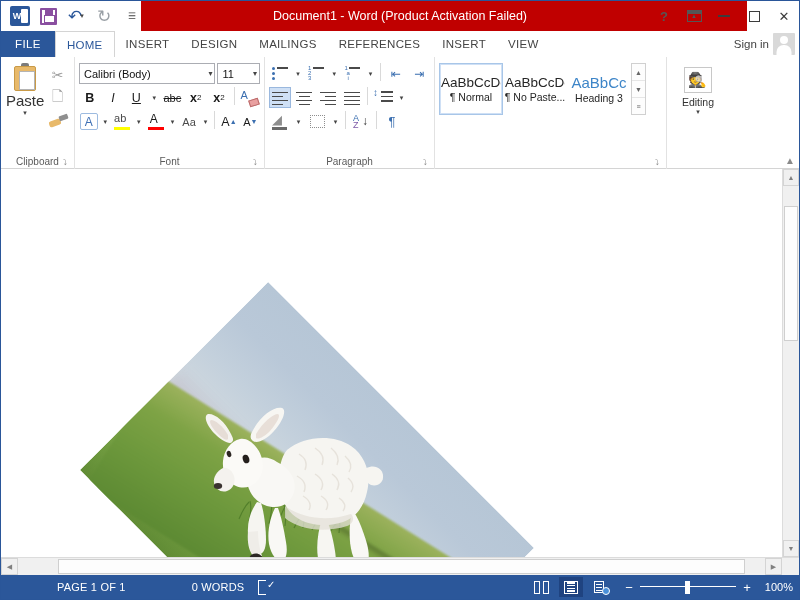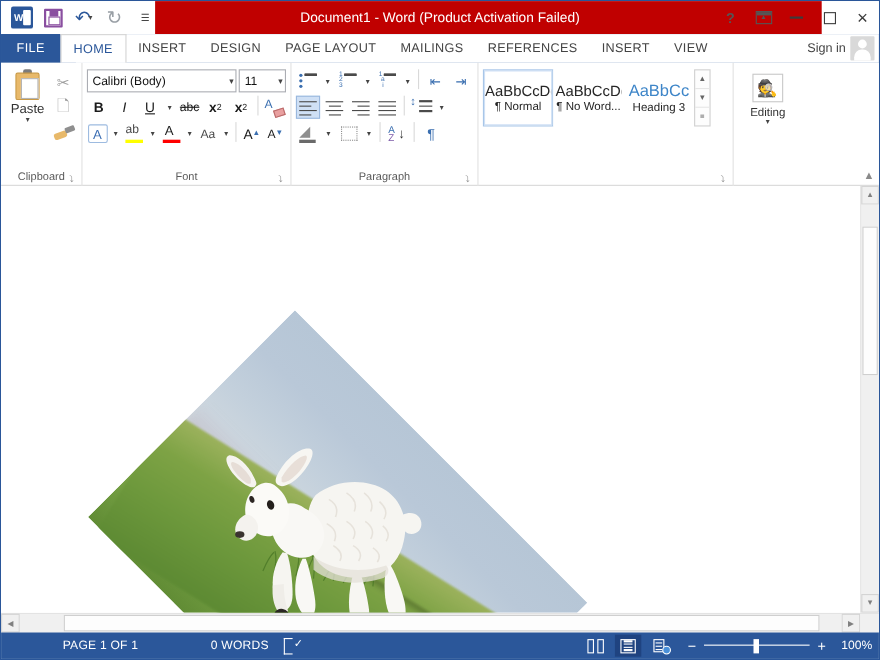--- a/index.html
+++ b/index.html
@@ -158,21 +158,21 @@
     background: #e8b96a; border: 1px solid #c99a47; border-radius: 2px;
   }
   .clip-clip {
     position: absolute; left: 9px; top: 0px; width: 8px; height: 6px;
     background: #7b7b7b; border-radius: 2px 2px 0 0;
   }
   .clip-page {
     position: absolute; left: 7px; top: 8px; width: 16px; height: 19px;
     background: #ffffff; border: 1px solid #b4b4b4;
   }
-  .paste-label { font-size: 12px; color: #333; margin-top: 1px; }
+  .paste-label { font-size: 15px; color: #333; margin-top: 1px; }
   .paste-caret { font-size: 7px; color: #444; line-height: 7px; }
   .clip-small-col { width: 26px; display: flex; flex-direction: column;
                     align-items: center; gap: 4px; padding-top: 4px; }
   .mini-ico { width: 20px; height: 19px; display: flex; align-items: center;
               justify-content: center; font-size: 14px; color: #9e9e9e; }
   .brush-ico { position: relative; width: 20px; height: 18px; }
   .brush-ico::before {
     content: ""; position: absolute; left: 1px; top: 9px; width: 12px; height: 6px;
     background: #e8b96a; transform: rotate(-20deg); border-radius: 2px;
   }
@@ -480,21 +480,20 @@
     </div>
   </div>
 
   <div class="tabbar">
     <div class="tabs-white-bg"></div>
     <div class="tab-file">FILE</div>
     <div class="tabs">
       <div class="tab active">HOME</div>
       <div class="tab">INSERT</div>
       <div class="tab">DESIGN</div>
-      <div class="tab">PAGE LAYOUT</div>
       <div class="tab">MAILINGS</div>
       <div class="tab">REFERENCES</div>
       <div class="tab">INSERT</div>
       <div class="tab">VIEW</div>
     </div>
     <div class="signin">
       <span class="signin-label">Sign in</span>
       <span class="avatar"></span>
     </div>
   </div>
@@ -725,21 +724,21 @@
 
     <div class="group g-styles">
       <div class="group-body">
         <div class="styles-gallery">
           <div class="style-card sel">
             <div class="style-sample">AaBbCcDc</div>
             <div class="style-name">¶ Normal</div>
           </div>
           <div class="style-card">
             <div class="style-sample">AaBbCcDc</div>
-            <div class="style-name">¶ No Word...</div>
+            <div class="style-name">¶ No Paste...</div>
           </div>
           <div class="style-card">
             <div class="style-sample h1">AaBbCc</div>
             <div class="style-name">Heading 3</div>
           </div>
           <div class="gallery-scroll">
             <div class="gs">▲</div>
             <div class="gs">▼</div>
             <div class="gs">≡</div>
           </div>

